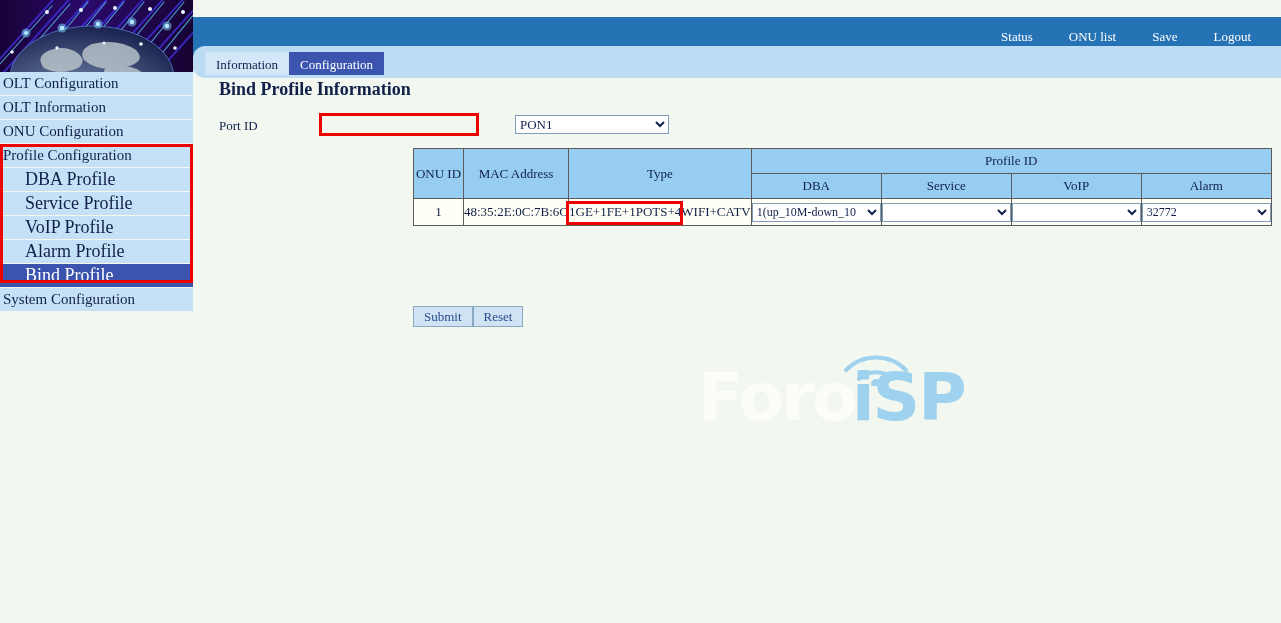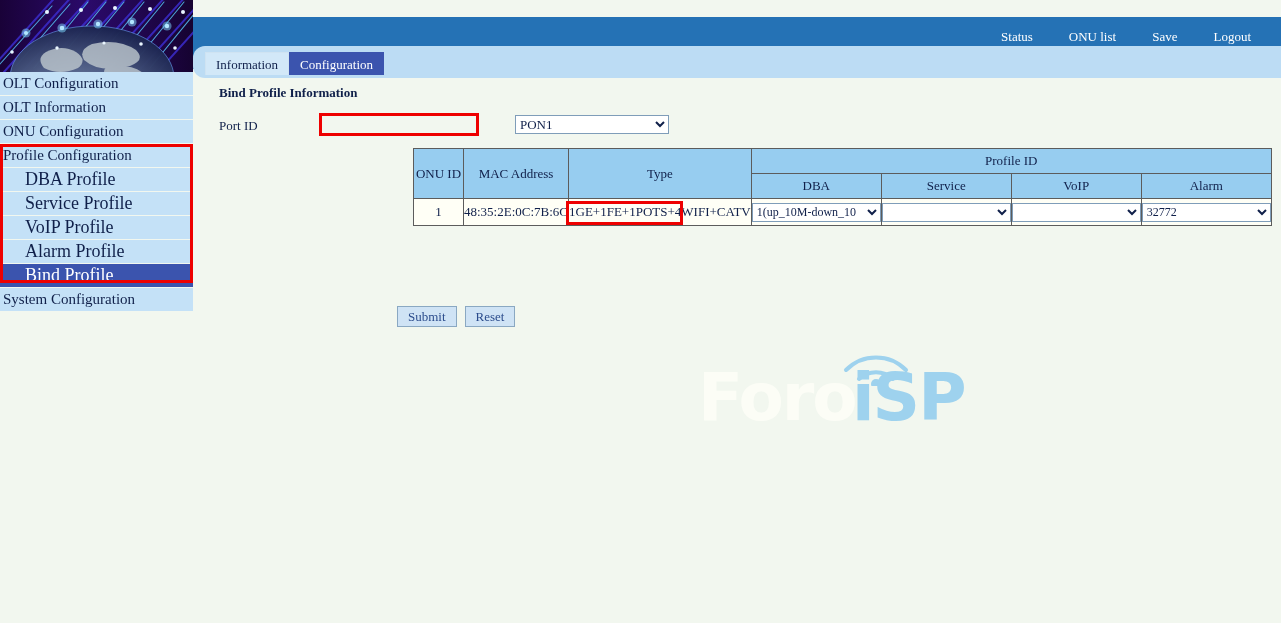--- a/index.html
+++ b/index.html
@@ -79,22 +79,22 @@
     pointer-events: none;
     z-index: 5;
   }
   #redbox-menu { left: 0px; top: 144px; width: 193px; height: 139px; }
   #redbox-portid { left: 319px; top: 113px; width: 160px; height: 23px; }
   #redbox-dba { left: 566px; top: 201px; width: 117px; height: 24px; }
 
   
   .content { position: absolute; left: 193px; top: 78px; width: 1088px; height: 545px; }
   .page-title {
-    position: absolute; left: 26px; top: 7px;
-    font-size: 13px; font-weight: bold; color: #10204a;
+    position: absolute; left: 26px; top: 1px;
+    font-size: 18px; font-weight: bold; color: #10204a;
     font-family: "Liberation Serif", serif;
   }
   .portid-label {
     position: absolute; left: 26px; top: 40px;
     font-size: 13px; color: #10204a;
     font-family: "Liberation Serif", serif;
     text-align: center;
   }
   .portid-select {
     position: absolute; left: 322px; top: 37px;
@@ -141,21 +141,21 @@
     height: 19px;
     font-family: "Liberation Serif", serif;
     font-size: 12px;
     color: #10204a;
     background: #ffffff;
     border: 1px solid #7f9db9;
   }
   select.dbasel { font-size: 12px; }
 
   
-  .btnrow { position: absolute; left: 204px; top: 228px; display: flex; gap: 8px; }
+  .btnrow { position: absolute; left: 220px; top: 228px; display: flex; }
   .btn {
     background: #cfe3f5;
     border: 1px solid #8aa8c2;
     color: #2b4c8c;
     font-size: 13px;
     font-family: "Liberation Serif", serif;
     padding: 2px 10px;
     cursor: pointer;
     line-height: 15px;
   }

